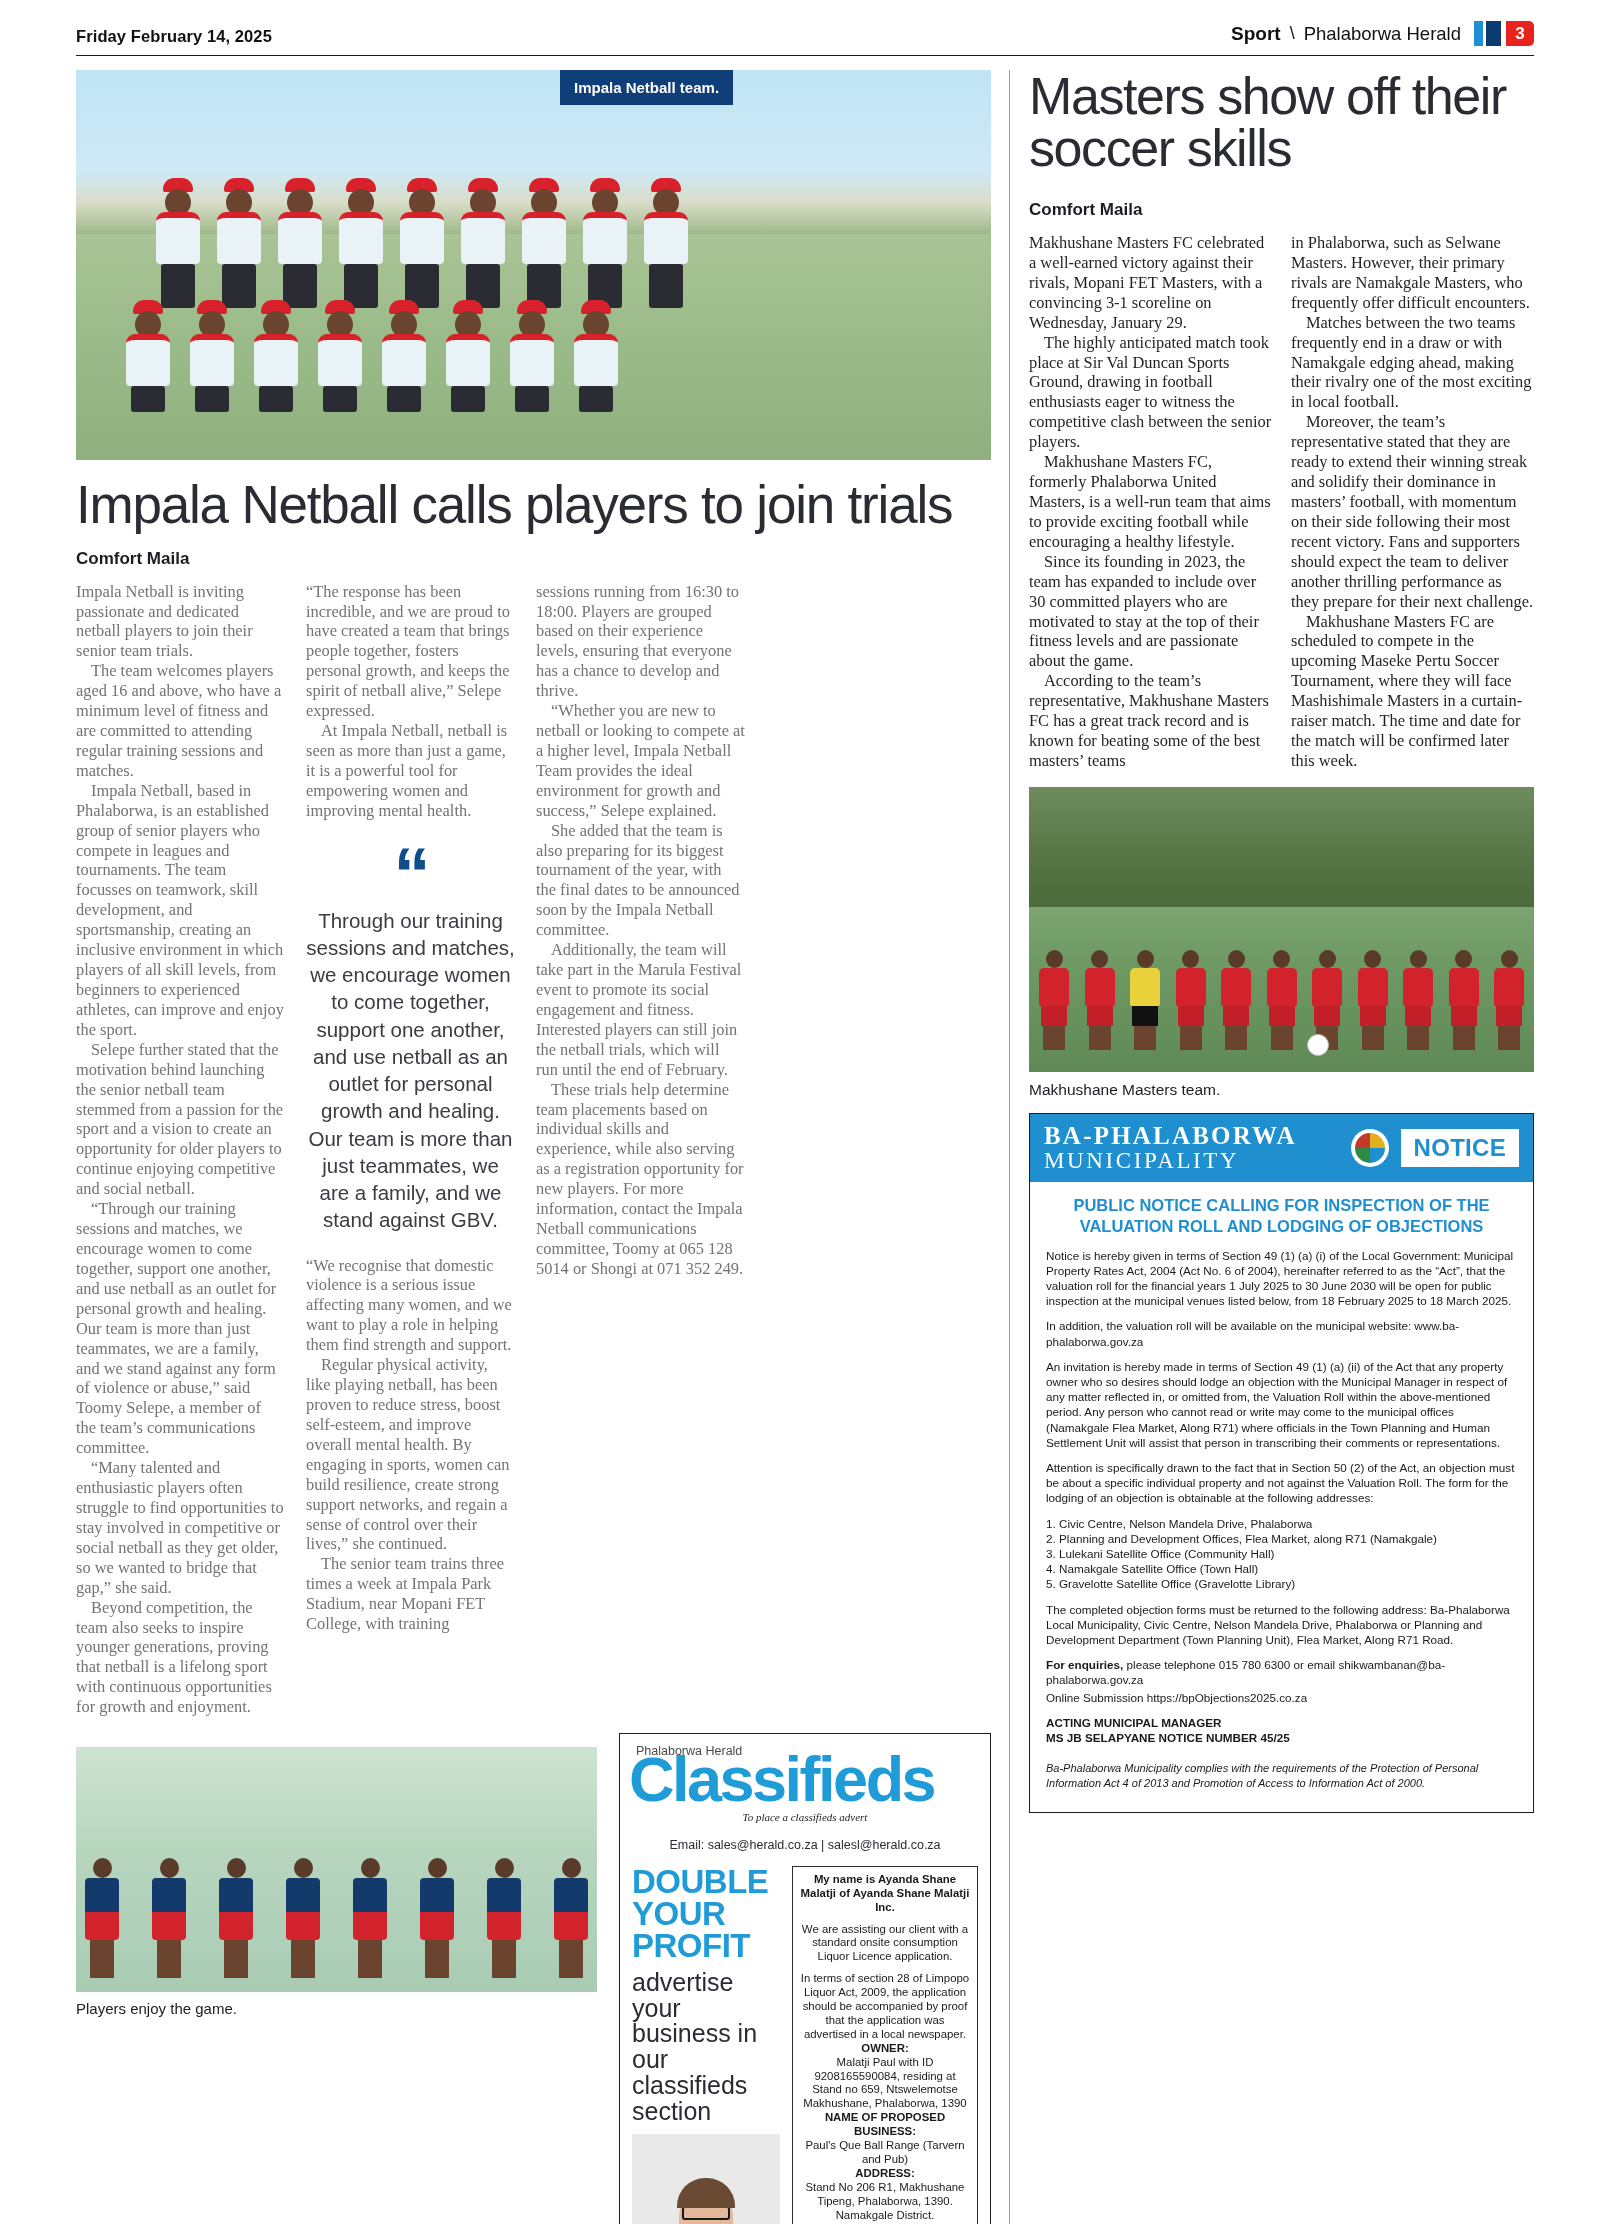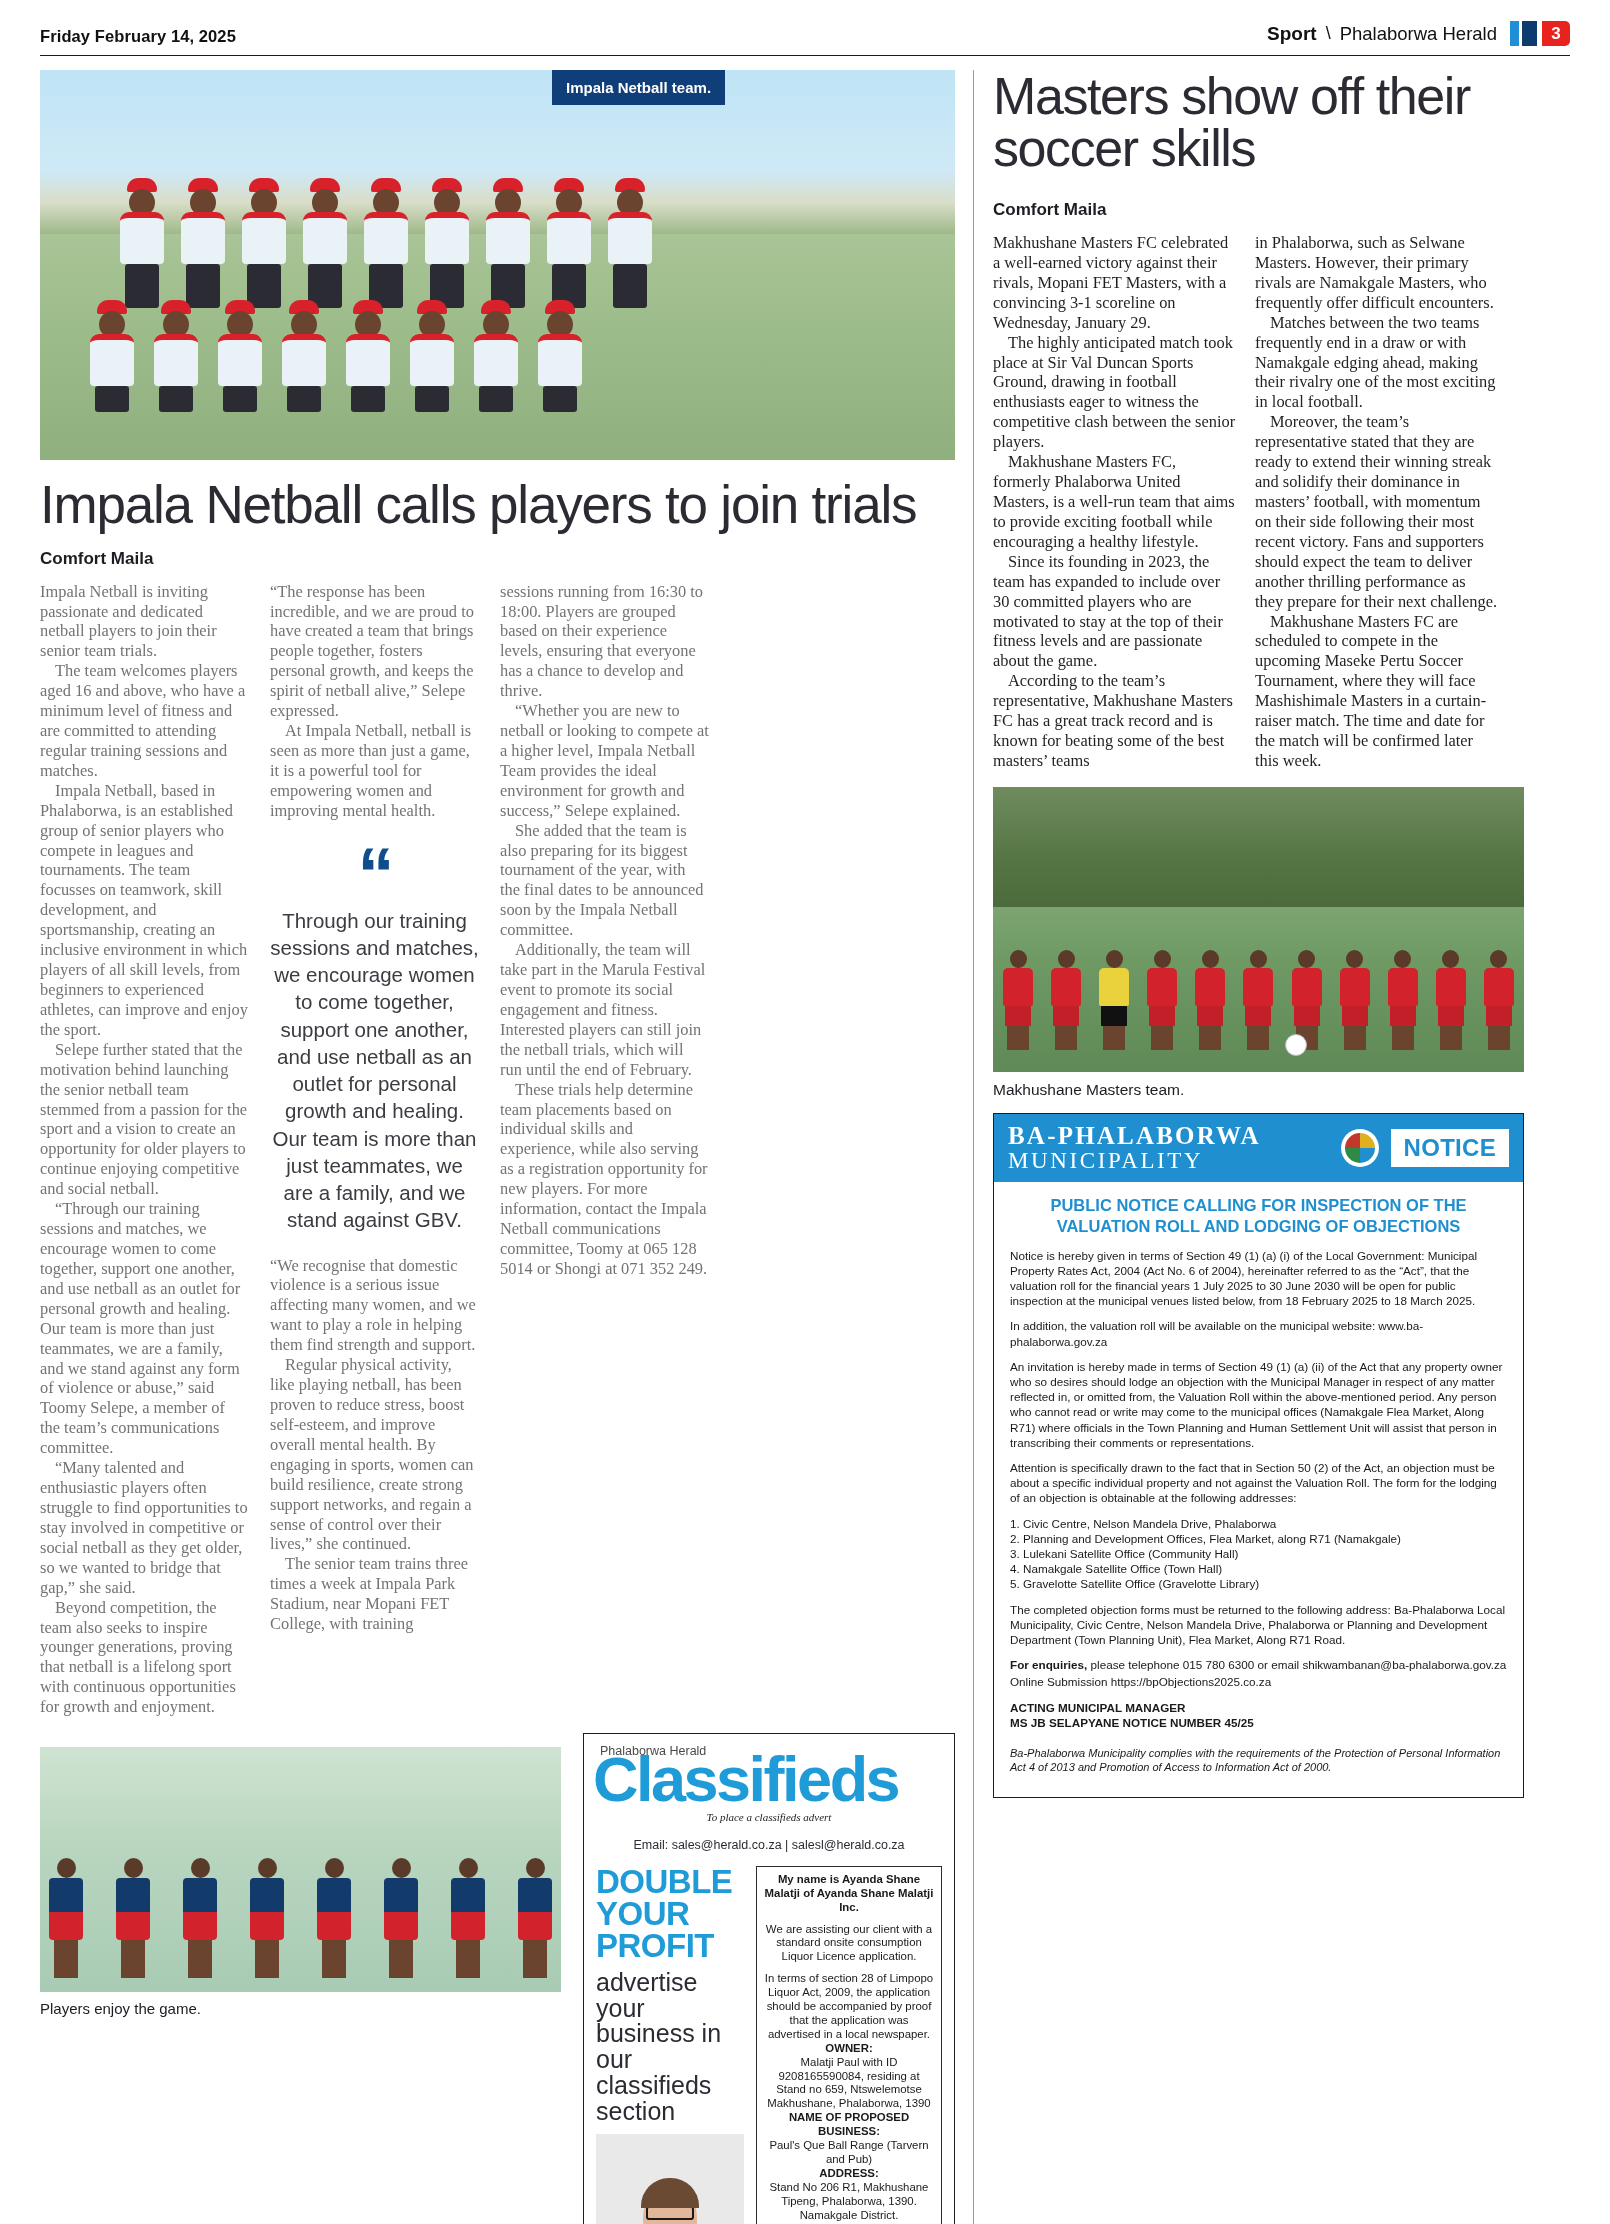--- a/index.html
+++ b/index.html
@@ -5,21 +5,21 @@
   * { box-sizing: border-box; }
   html, body { margin:0; padding:0; }
   body {
     width:1610px; height:2224px;
     background:#fff;
     font-family:"Liberation Serif", serif;
     color:#231f20;
     position:relative;
     overflow:hidden;
   }
-  .page { position:absolute; inset:0; padding:0 40px; }
+  .page { position:absolute; inset:0; padding:0 76px; }
 
   
   .masthead { display:flex; align-items:flex-end; justify-content:space-between;
               height:46px; padding-top:28px; }
   .masthead .date { font-family:"Liberation Sans", sans-serif; font-size:16.5px;
                     font-weight:600; letter-spacing:.1px; color:#111; }
   .masthead .right { display:flex; align-items:center; gap:7px; }
   .mh-sport { font-family:"Liberation Sans", sans-serif; font-weight:bold; font-size:19px; color:#111; }
   .mh-sep   { font-family:"Liberation Sans", sans-serif; font-size:18px; color:#111; margin:0 2px; }
   .mh-title { font-family:"Liberation Sans", sans-serif; font-size:18.5px; color:#111; }
@@ -306,21 +306,21 @@
               <div class="p-legs" style="height:26px"></div>
             </div>
           <div class="person">
               <div class="p-cap"></div>
               <div class="p-head"></div>
               <div class="p-torso"></div>
               <div class="p-legs" style="height:26px"></div>
             </div>
         </div>
 
-        <div class="ph-caption" style="top:0; left:512px;">Impala Netball team.</div>
+        <div class="ph-caption" style="top:0; left:484px;">Impala Netball team.</div>
       </div>
 
       <h1 class="hl-main">Impala Netball calls players to join trials</h1>
 
       <div class="byline">Comfort Maila</div>
 
       <div class="cols3">
 
         <div class="col">
           <p class="body">Impala Netball is inviting passionate and dedicated netball players to join their senior team trials.</p>

